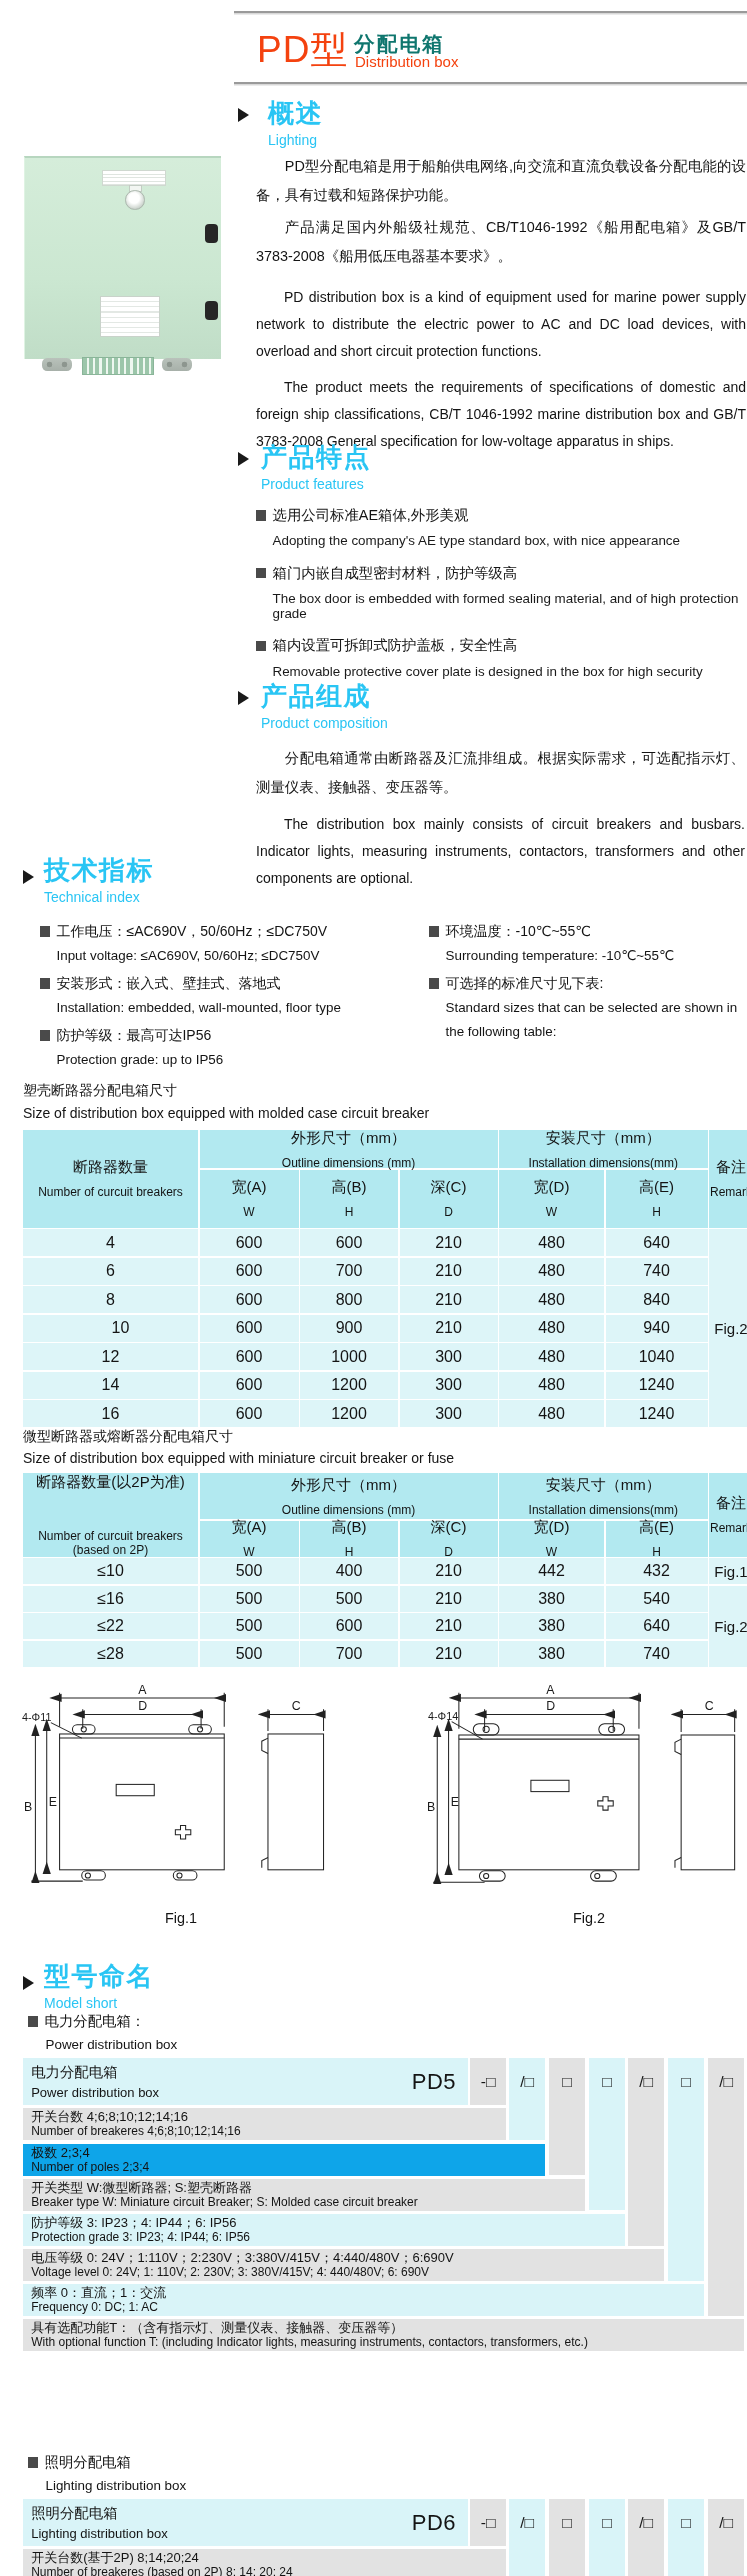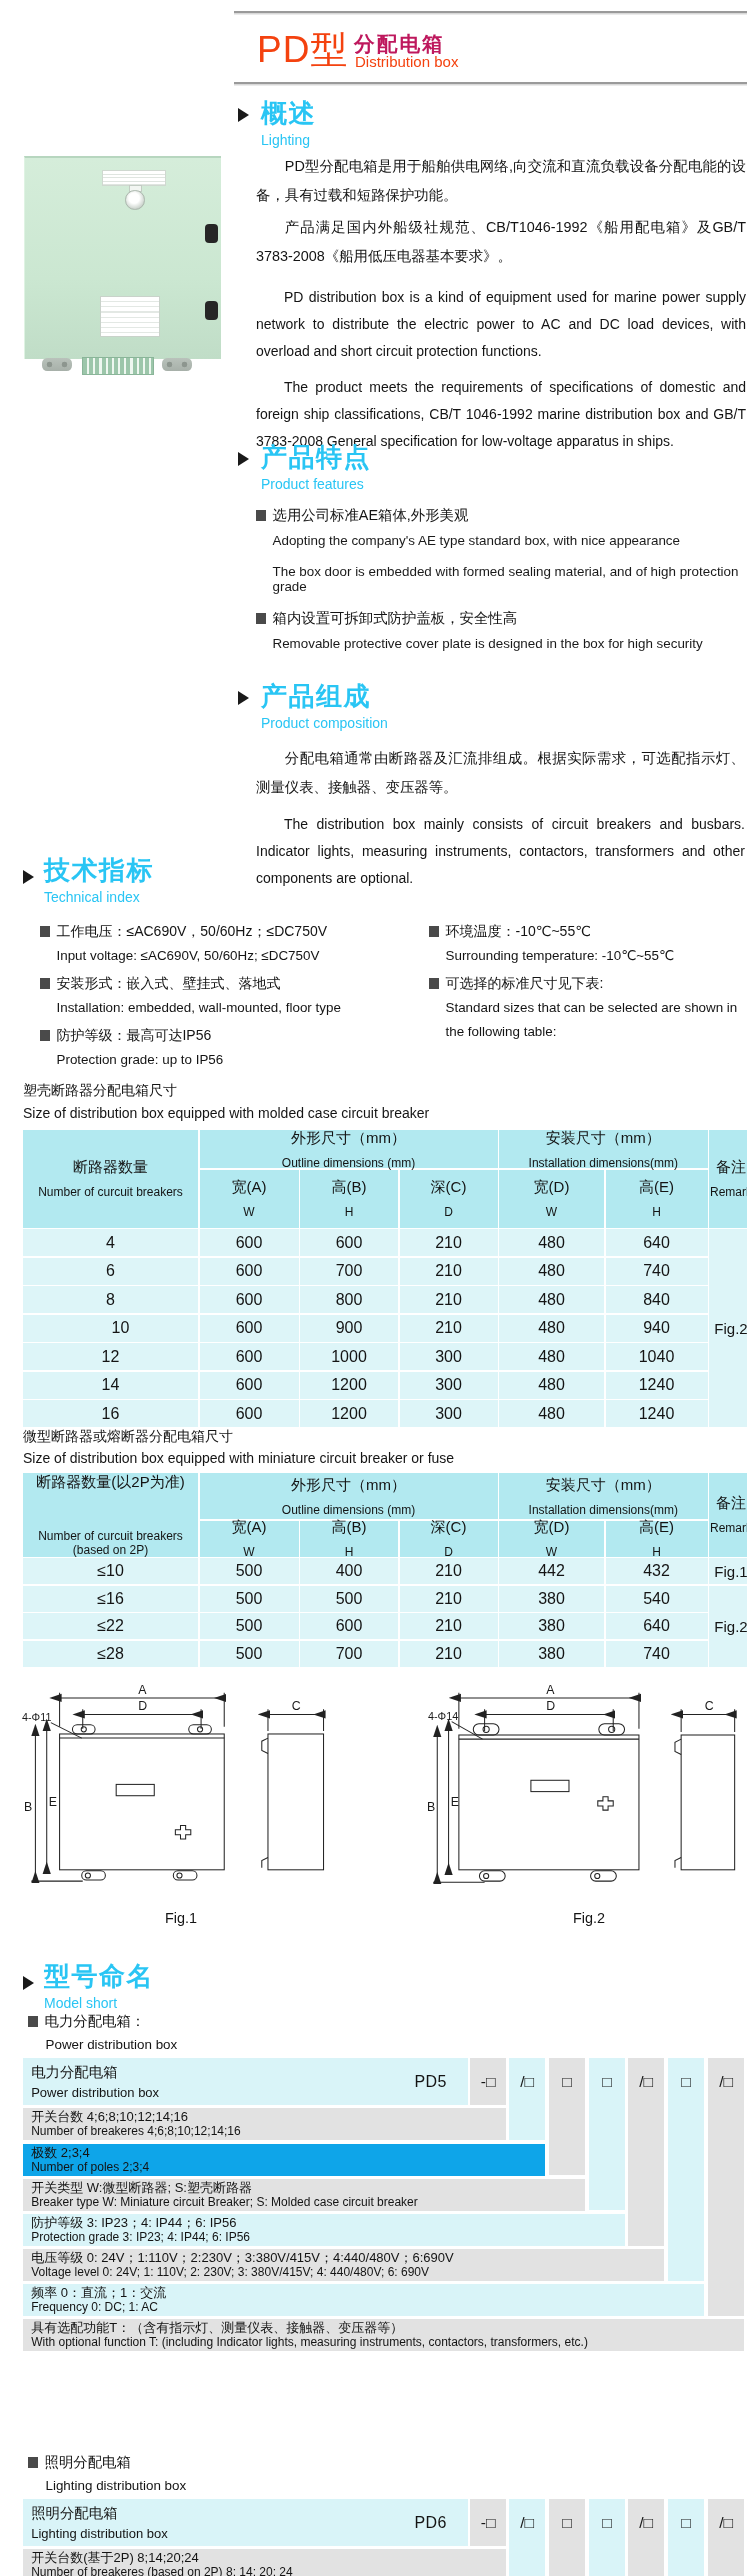--- a/index.html
+++ b/index.html
@@ -7,21 +7,21 @@
         font-family:"Liberation Sans","DejaVu Sans",sans-serif;color:#141414;}
   .rule{position:absolute;height:1.5px;background:#9a9a9a;box-shadow:0 1.5px 0 #d8d8d8;}
   
   .sec{position:absolute;}
   .tri{position:absolute;width:0;height:0;border-left:11.3px solid #1a1a1a;
        border-top:7.7px solid transparent;border-bottom:7.7px solid transparent;}
   .h-cn{color:#29c5f4;font-size:26px;font-weight:700;letter-spacing:1.5px;line-height:29px;}
   .h-en{color:#29c5f4;font-size:14px;margin-top:4.1px;}
   
   .t-model{position:absolute;color:#f4420f;font-size:37px;font-weight:300;letter-spacing:1px;}
-  .t-cn{position:absolute;color:#be185d;font-size:20.6px;font-weight:700;letter-spacing:2.1px;}
+  .t-cn{position:absolute;color:#0f766e;font-size:20.6px;font-weight:700;letter-spacing:2.1px;}
   .t-en{position:absolute;color:#f4420f;font-size:15px;}
   
   .para-cn{font-size:14.4px;line-height:29px;text-align:justify;text-indent:2em;}
   .para-en{font-size:14px;line-height:27px;text-align:justify;text-indent:2em;}
   .blk{position:absolute;}
   .sq{display:inline-block;width:10.3px;height:10.3px;background:#4a4a4a;margin-right:6.2px;vertical-align:-0.5px;}
   .feat-cn{font-size:14.4px;margin-bottom:8.2px;}
   .feat-en{font-size:13.4px;margin:0 0 15.5px 16.5px;color:#1a1a1a;}
   .ti-cn{font-size:14px;line-height:26px;}
   .ti-en{font-size:13.4px;line-height:24px;padding-left:16.5px;margin-bottom:2.1px;}
@@ -35,21 +35,21 @@
   .stable .th .l2{font-size:12px;margin-top:8px;}
   .stable .fig{font-size:15px;}
   
   .mlabel{position:absolute;}
   .mlabel .cn{font-size:14.4px;}
   .mlabel .en{font-size:13.4px;margin:6.2px 0 0 17.5px;}
   .mtable{position:absolute;width:724px;}
   .mtable .hband{position:absolute;display:flex;align-items:center;justify-content:space-between;}
   .mtable .hlab .cn{font-size:14.4px;}
   .mtable .hlab .en{font-size:13px;margin-top:3.1px;}
-  .mtable .code{font-size:16px;letter-spacing:0.5px;padding-right:21px;}
+  .mtable .code{font-size:22px;letter-spacing:0.5px;padding-right:12px;}
   .mtable .gcell{position:absolute;display:flex;align-items:center;justify-content:center;font-size:15.5px;z-index:3;}
   .mtable .mrow{position:absolute;z-index:2;padding:1px 0 0 8.2px;box-sizing:border-box;overflow:hidden;}
   .mtable .mrow .cn{font-size:13px;line-height:15.5px;}
   .mtable .mrow .en{font-size:12px;line-height:13.4px;}
   .mtable .stripe{position:absolute;top:0;z-index:1;}
   
   .photo{position:absolute;left:24px;top:156px;width:196px;height:216px;}
   .pbody{position:absolute;left:0;top:0;width:196px;height:201px;
          background:linear-gradient(180deg,#d5edda 0%,#cbe7d1 60%,#c0ddc7 100%);
          border-top:2.1px solid #b7d6bf;border-left:1px solid #dff3e3;}
@@ -73,21 +73,21 @@
 
 <div id="page">
 
   <div class="rule" style="left:234px;top:11.3px;width:513px;"></div>
   <div class="t-model" style="left:257px;top:25px;">PD型</div>
   <div class="t-cn" style="left:354px;top:30px;">分配电箱</div>
   <div class="t-en" style="left:355px;top:53px;">Distribution box</div>
   <div class="rule" style="left:234px;top:82px;width:513px;"></div>
 
   <div class="tri" style="left:238px;top:108px;"></div>
-  <div class="sec" style="left:261px;top:99px;">
+  <div class="sec" style="left:268px;top:99px;">
     <div class="h-cn">概述</div>
     <div class="h-en">Lighting</div>
   </div>
 
   <div class="photo">
     <div class="pbody"></div>
     <div class="plabel"></div>
     <div class="pknob2"></div>
     <div class="pknob"></div>
     <div class="pplate"></div>
@@ -106,20 +106,21 @@
   </div>
 
   <div class="tri" style="left:238px;top:452px;"></div>
   <div class="sec" style="left:261px;top:443px;">
     <div class="h-cn">产品特点</div>
     <div class="h-en">Product features</div>
   </div>
   <div class="blk" style="left:256px;top:506px;width:490px;" id="features-list">
       <div class="feat-cn"><span class="sq"></span>选用公司标准AE箱体,外形美观</div>
       <div class="feat-en">Adopting the company's AE type standard box, with nice appearance</div>
+      <div class="feat-cn"><span class="sq"></span>箱门内嵌自成型密封材料，防护等级高</div>
       <div class="feat-en">The box door is embedded with formed sealing material, and of high protection grade</div>
       <div class="feat-cn"><span class="sq"></span>箱内设置可拆卸式防护盖板，安全性高</div>
       <div class="feat-en">Removable protective cover plate is designed in the box for high security</div>
     </div>
 
   <div class="tri" style="left:238px;top:691px;"></div>
   <div class="sec" style="left:261px;top:682px;">
     <div class="h-cn">产品组成</div>
     <div class="h-en">Product  composition</div>
   </div>

